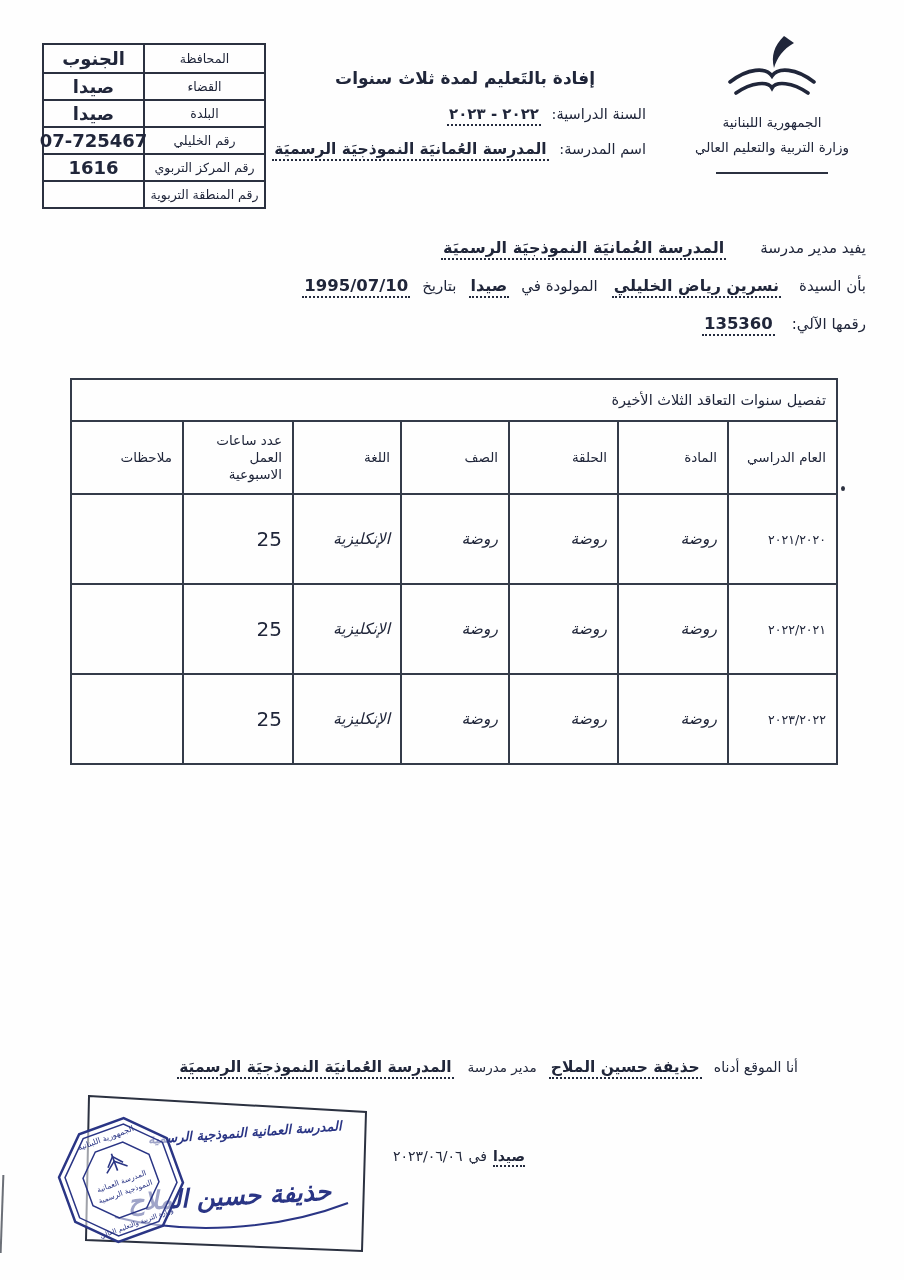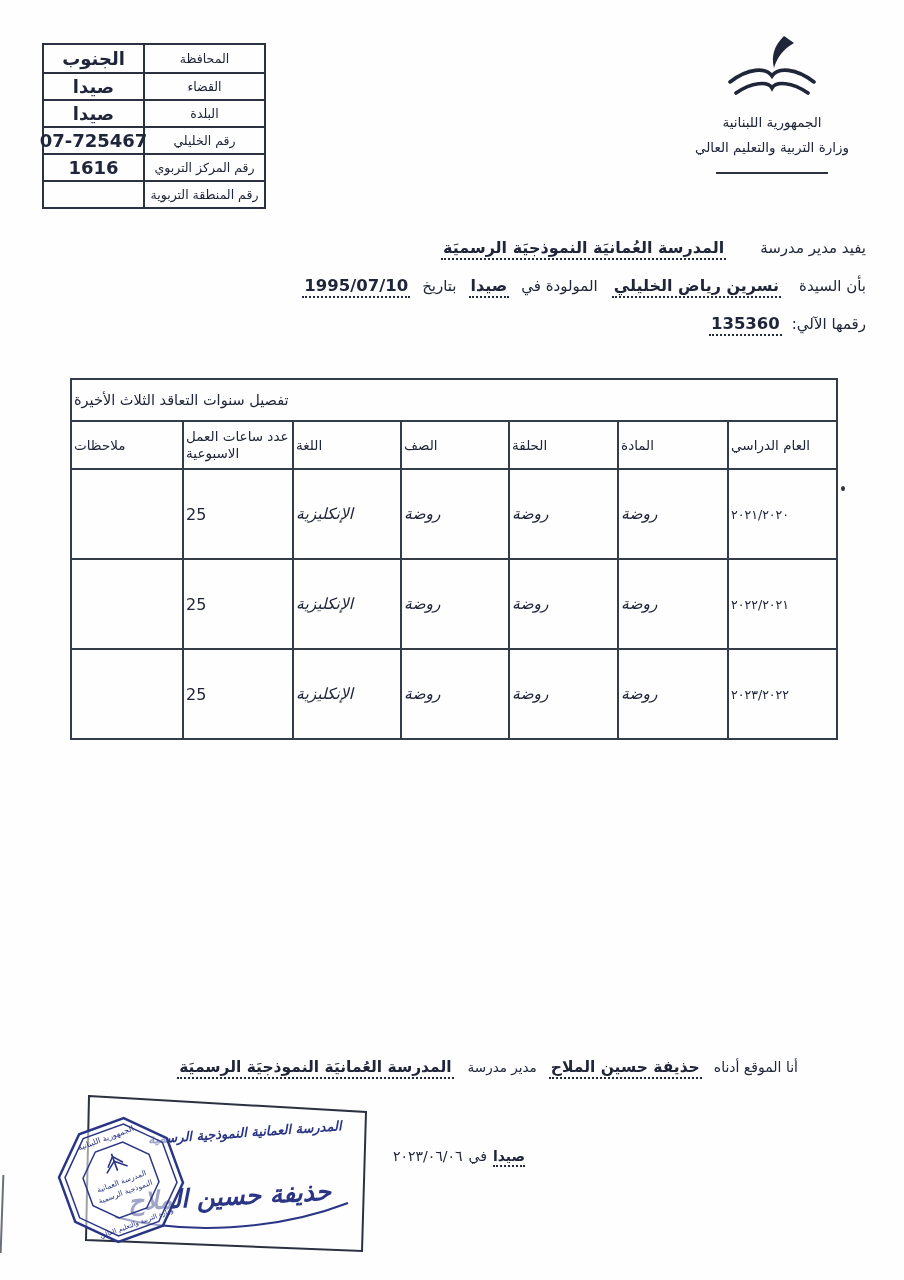--- a/index.html
+++ b/index.html
@@ -44,36 +44,36 @@
   .ministry-line{ font-size:13.5px; line-height:25px; white-space:nowrap; }
   .ministry-rule{ width:112px; border-bottom:2px solid #2b3140; margin:12px auto 0; }
   
   .body-lines{ position:absolute; top:238px; right:38px; direction:rtl; text-align:right; }
   .body-line{ display:flex; align-items:baseline; white-space:nowrap; margin-bottom:16px; }
   .body-line span{ display:inline-block; }
   .t15{ font-size:15px; }
   .bname{ font-size:16px; }
   .bnum{ font-size:16.5px; direction:ltr; }
   .g34{ margin-left:34px; } .g18{ margin-left:18px; } .g14{ margin-left:14px; }
-  .g12{ margin-left:12px; } .g10{ margin-left:10px; }
+  .g12{ margin-left:12px; } .g10{ margin-left:17px; }
   
   .contract-table{
     position:absolute; left:70px; top:378px; width:766px;
     border-collapse:collapse; table-layout:fixed; direction:rtl;
   }
   .contract-table td, .contract-table th{
-    border:2px solid #343b49; text-align:left; vertical-align:middle;
-    font-weight:normal; padding:2px;
+    border:2px solid #343b49; text-align:right; vertical-align:middle;
+    font-weight:normal; padding:10px;
   }
   .ct-title{ height:42px; font-size:14.5px; }
   .ct-head td{ height:48px; font-size:13.5px; line-height:17px; }
   .ct-row{ height:90px; }
   .ct-year{ font-size:12.5px; }
   .ct-bold{ font-size:15.5px; font-weight:bold;font-style:italic; }
-  .ct-hours{ font-size:16px; font-weight:bold; }
+  .ct-hours{ font-size:20px; font-weight:bold; }
   
   .decl-line{
     position:absolute; top:1058px; right:106px; direction:rtl;
     display:flex; align-items:baseline; white-space:nowrap;
   }
   .decl-line .t14{ font-size:14px; }
   .decl-line .t13{ font-size:13.5px; }
   .decl-line .uname{ font-size:15.5px; }
   .date-line{
     position:absolute; top:1148px; left:393px; direction:rtl;
@@ -117,20 +117,31 @@
     <div class="info-row">
       <div class="info-label">رقم المركز التربوي</div>
       <div class="info-value">1616</div>
     </div>
     <div class="info-row">
       <div class="info-label">رقم المنطقة التربوية</div>
       <div class="info-value"></div>
     </div>
   </div>
 
+  <div class="center-header">
+    <div class="doc-title">إفادة بالتَعليم لمدة ثلاث سنوات</div>
+    <div class="hdr-line">
+      <span class="lbl">السنة الدراسية:</span>
+      <span class="u year-val">٢٠٢٢ - ٢٠٢٣</span>
+    </div>
+    <div class="hdr-line">
+      <span class="lbl">اسم المدرسة:</span>
+      <span class="u school-val">المدرسة العُمانيَة النموذجيَة الرسميَة</span>
+    </div>
+  </div>
 
   <div class="ministry">
     <svg class="ministry-logo" width="104" height="72" viewBox="0 0 104 72">
       <path d="M64,2 C54,12 51,22 54,34 C57,24 63,15 74,9 C70,6 67,4 64,2 Z" fill="#20263a"></path>
       <path d="M10,48 C28,34 46,33 52,42 C58,33 76,34 94,48" stroke="#20263a" stroke-width="3.6" fill="none" stroke-linecap="round"></path>
       <path d="M16,59 C32,48 48,47 52,54 C56,47 72,48 88,59" stroke="#20263a" stroke-width="3.6" fill="none" stroke-linecap="round"></path>
     </svg>
     <div class="ministry-line">الجمهورية اللبنانية</div>
     <div class="ministry-line">وزارة التربية والتعليم العالي</div>
     <div class="ministry-rule"></div>

